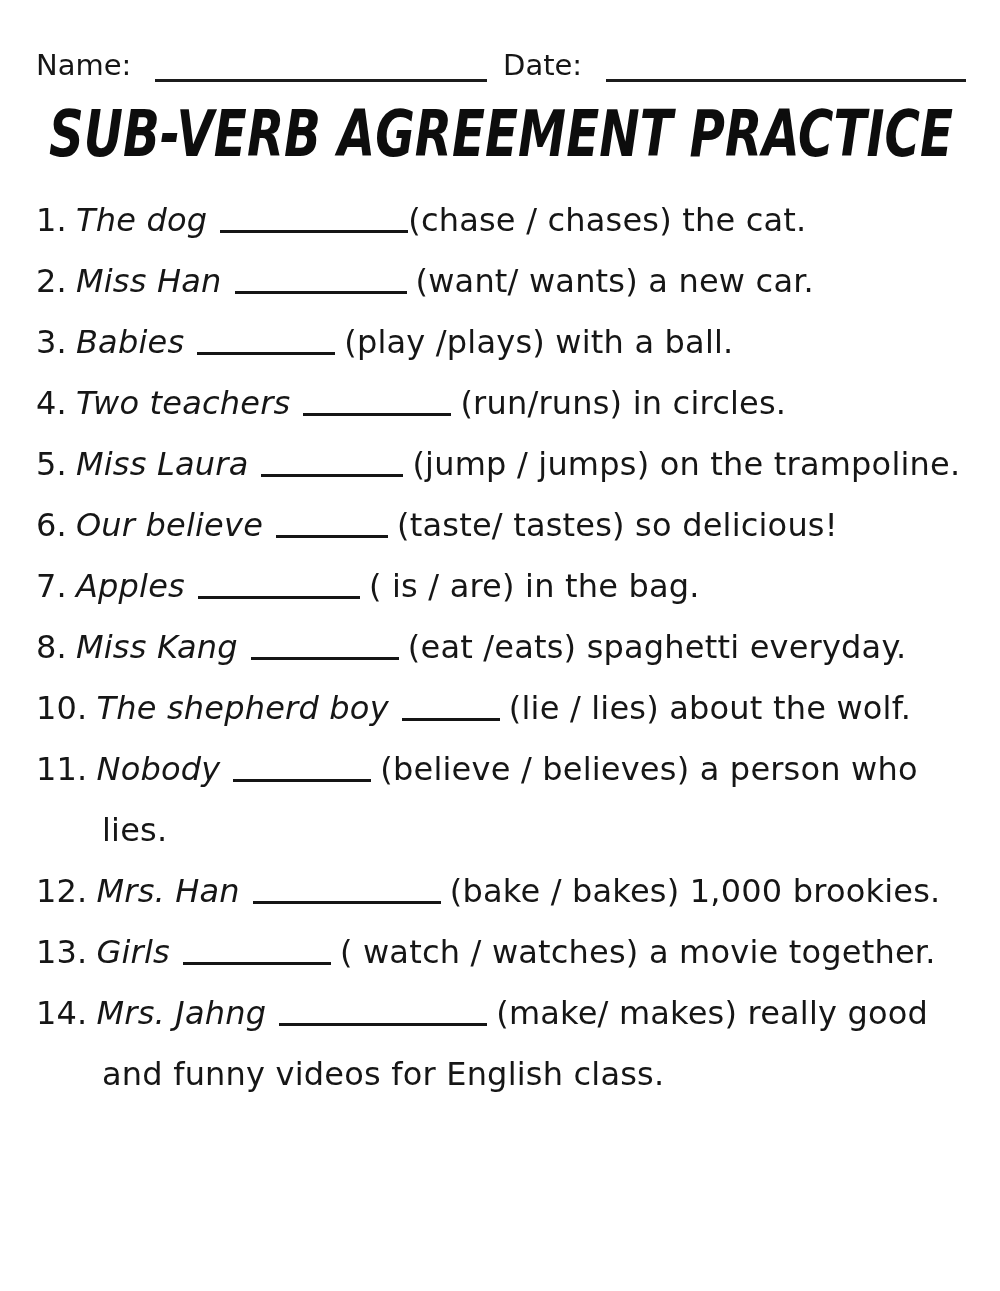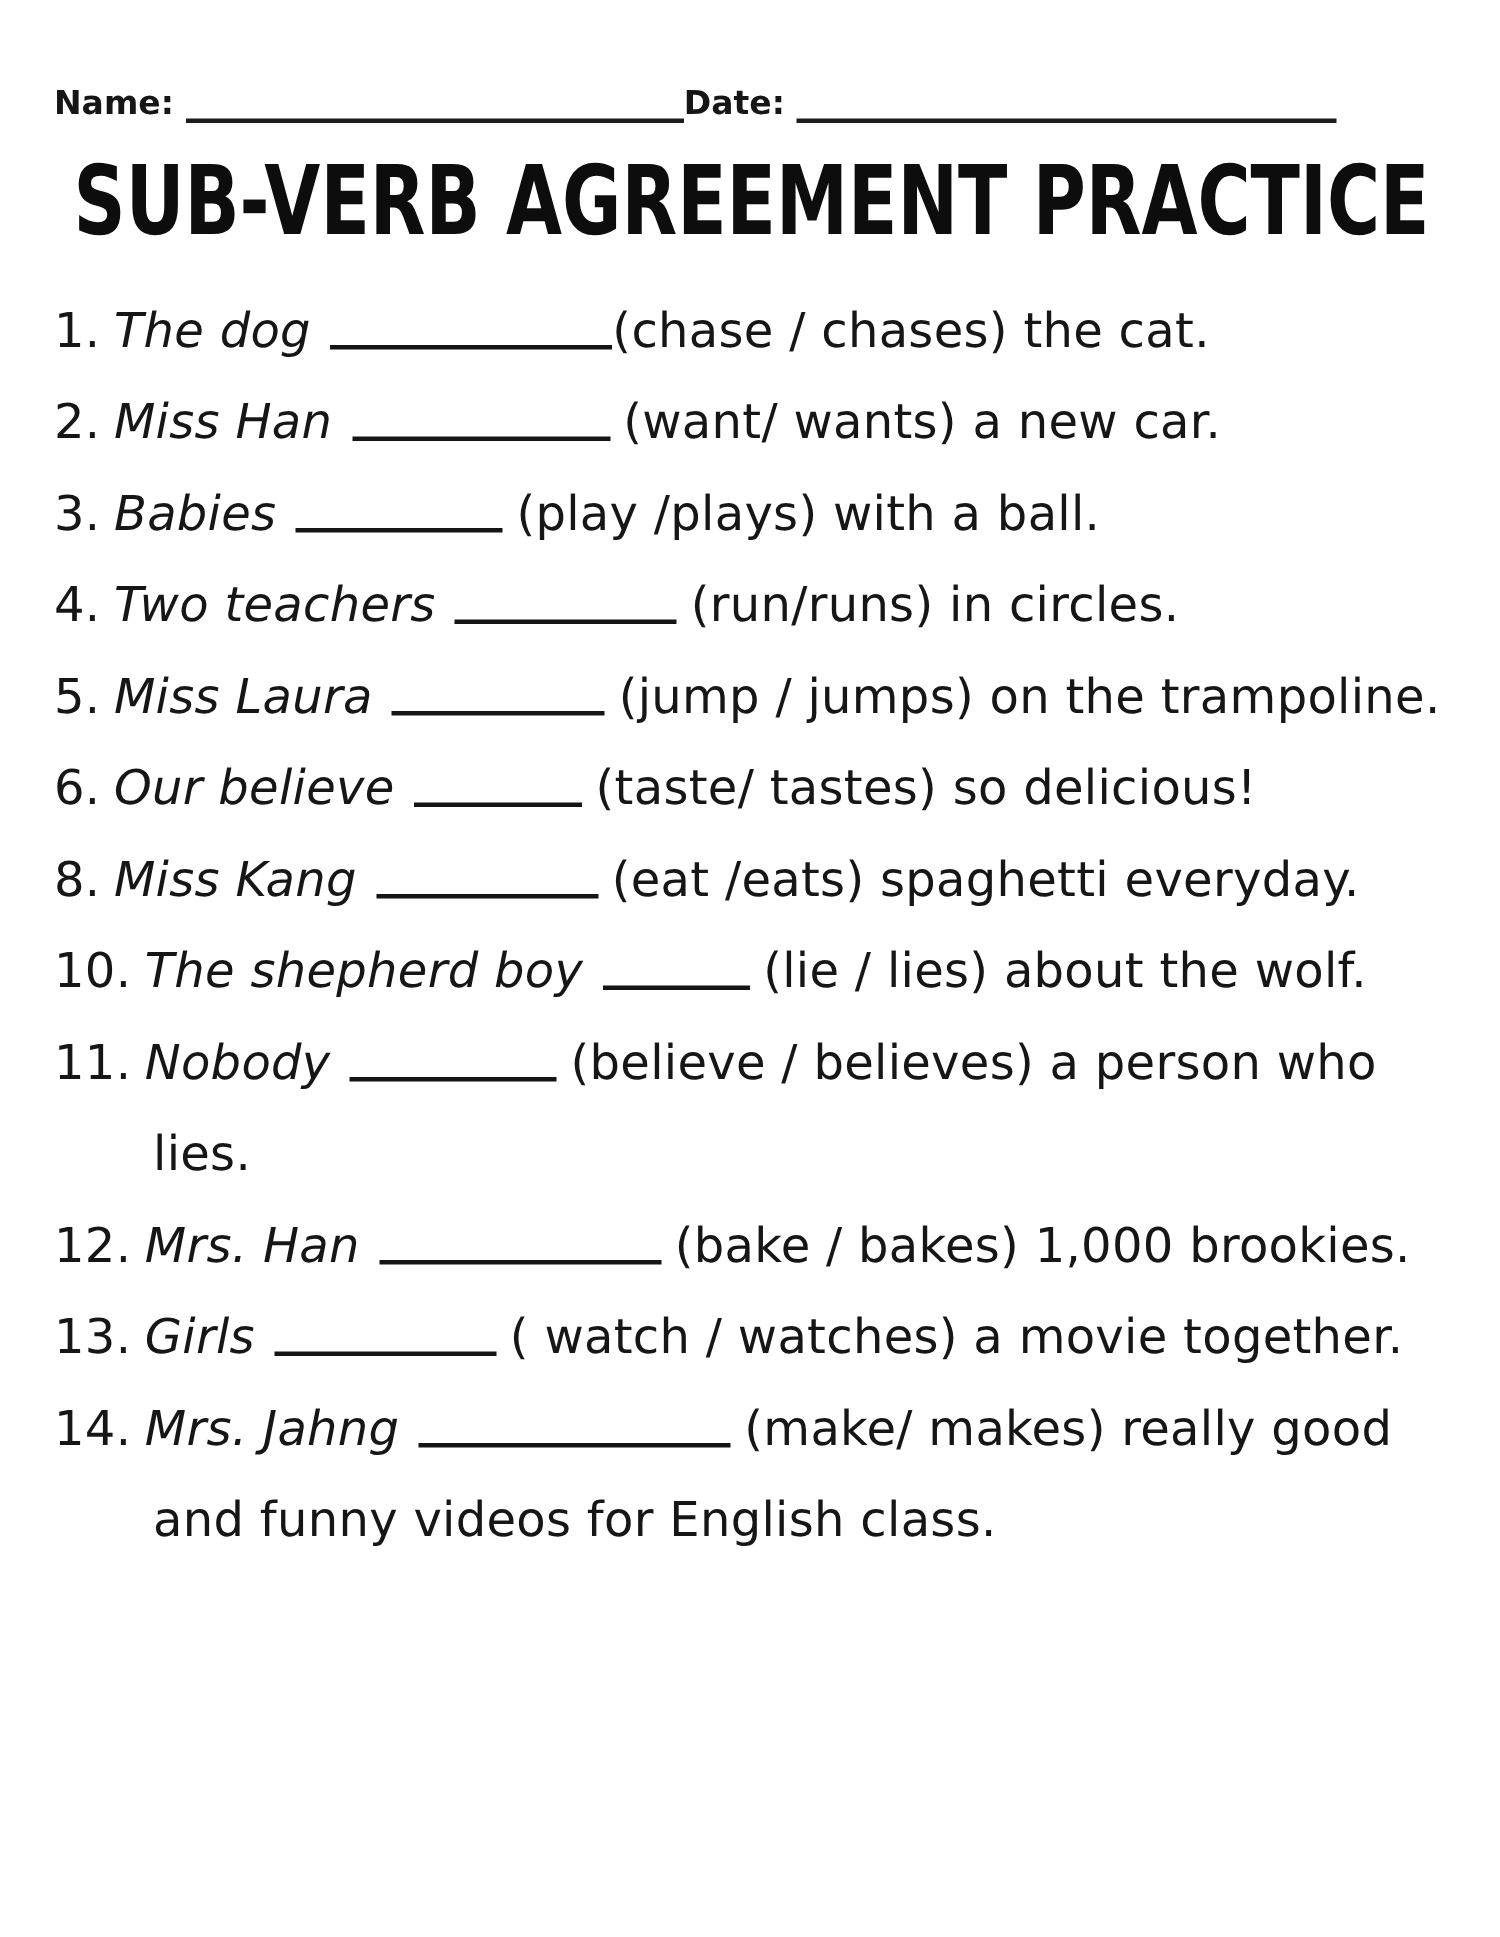--- a/index.html
+++ b/index.html
@@ -8,34 +8,35 @@
     background: #ffffff;
     color: #161616;
     font-family: "DejaVu Sans", "Liberation Sans", sans-serif;
     overflow: hidden;
   }
   .page { padding: 46px 34px 0 36px; }
 
   
   .header-row {
     display: flex; align-items: flex-end;
-    font-size: 22px; font-weight: 700;
+    font-size: 29px; font-weight: 400;
     height: 36px;
+    justify-content: space-between;
   }
   .write-line {
     display: inline-block;
     border-bottom: 3px solid #1c1c1c;
     height: 26px;
   }
   .name-line { width: 332px; margin-left: 8px; }
   .date-label { }
   .date-line { width: 360px; margin-left: 8px; }
 
   
-  .title-wrap { margin-top: 12px; text-align: center; }
+  .title-wrap { margin-top: 12px; text-align: center; font-style: italic; }
   .title-wrap svg { display: block; margin: 0 auto; }
   .title-text {
     font-family: "DejaVu Sans", "Liberation Sans", sans-serif;
     font-weight: 900;
     fill: #0d0d0d;
   }
 
   
   .list { margin-top: 16px; }
   .item {
@@ -75,20 +76,21 @@
     </svg>
   </div>
 
   <div class="list">
       <div class="item"><span class="num">1.</span><span class="subject">The dog</span><span class="blank tight" style="width: 188px;"></span><span class="after">(chase / chases) the cat.</span></div>
       <div class="item"><span class="num">2.</span><span class="subject">Miss Han</span><span class="blank" style="width: 172px;"></span><span class="after">(want/ wants) a new car.</span></div>
       <div class="item"><span class="num">3.</span><span class="subject">Babies</span><span class="blank" style="width: 138px;"></span><span class="after">(play /plays) with a ball.</span></div>
       <div class="item"><span class="num">4.</span><span class="subject">Two teachers</span><span class="blank" style="width: 148px;"></span><span class="after">(run/runs) in circles.</span></div>
       <div class="item"><span class="num">5.</span><span class="subject">Miss Laura</span><span class="blank" style="width: 142px;"></span><span class="after">(jump / jumps) on the trampoline.</span></div>
       <div class="item"><span class="num">6.</span><span class="subject">Our believe</span><span class="blank" style="width: 112px;"></span><span class="after">(taste/ tastes) so delicious!</span></div>
+      <div class="item"><span class="num">7.</span><span class="subject">Apples</span><span class="blank" style="width: 162px;"></span><span class="after">( is / are) in the bag.</span></div>
       <div class="item"><span class="num">8.</span><span class="subject">Miss Kang</span><span class="blank" style="width: 148px;"></span><span class="after">(eat /eats) spaghetti everyday.</span></div>
       <div class="item"><span class="num">10.</span><span class="subject">The shepherd boy</span><span class="blank" style="width: 98px;"></span><span class="after">(lie / lies) about the wolf.</span></div>
       <div class="item"><span class="num">11.</span><span class="subject">Nobody</span><span class="blank" style="width: 138px;"></span><span class="after">(believe / believes) a person who</span><br><span class="after2">lies.</span></div>
       <div class="item"><span class="num">12.</span><span class="subject">Mrs. Han</span><span class="blank" style="width: 188px;"></span><span class="after">(bake / bakes) 1,000 brookies.</span></div>
       <div class="item"><span class="num">13.</span><span class="subject">Girls</span><span class="blank" style="width: 148px;"></span><span class="after">( watch / watches) a movie together.</span></div>
       <div class="item"><span class="num">14.</span><span class="subject">Mrs. Jahng</span><span class="blank" style="width: 208px;"></span><span class="after">(make/ makes) really good</span><br><span class="after2">and funny videos for English class.</span></div>
     </div>
 
 </div>
 

